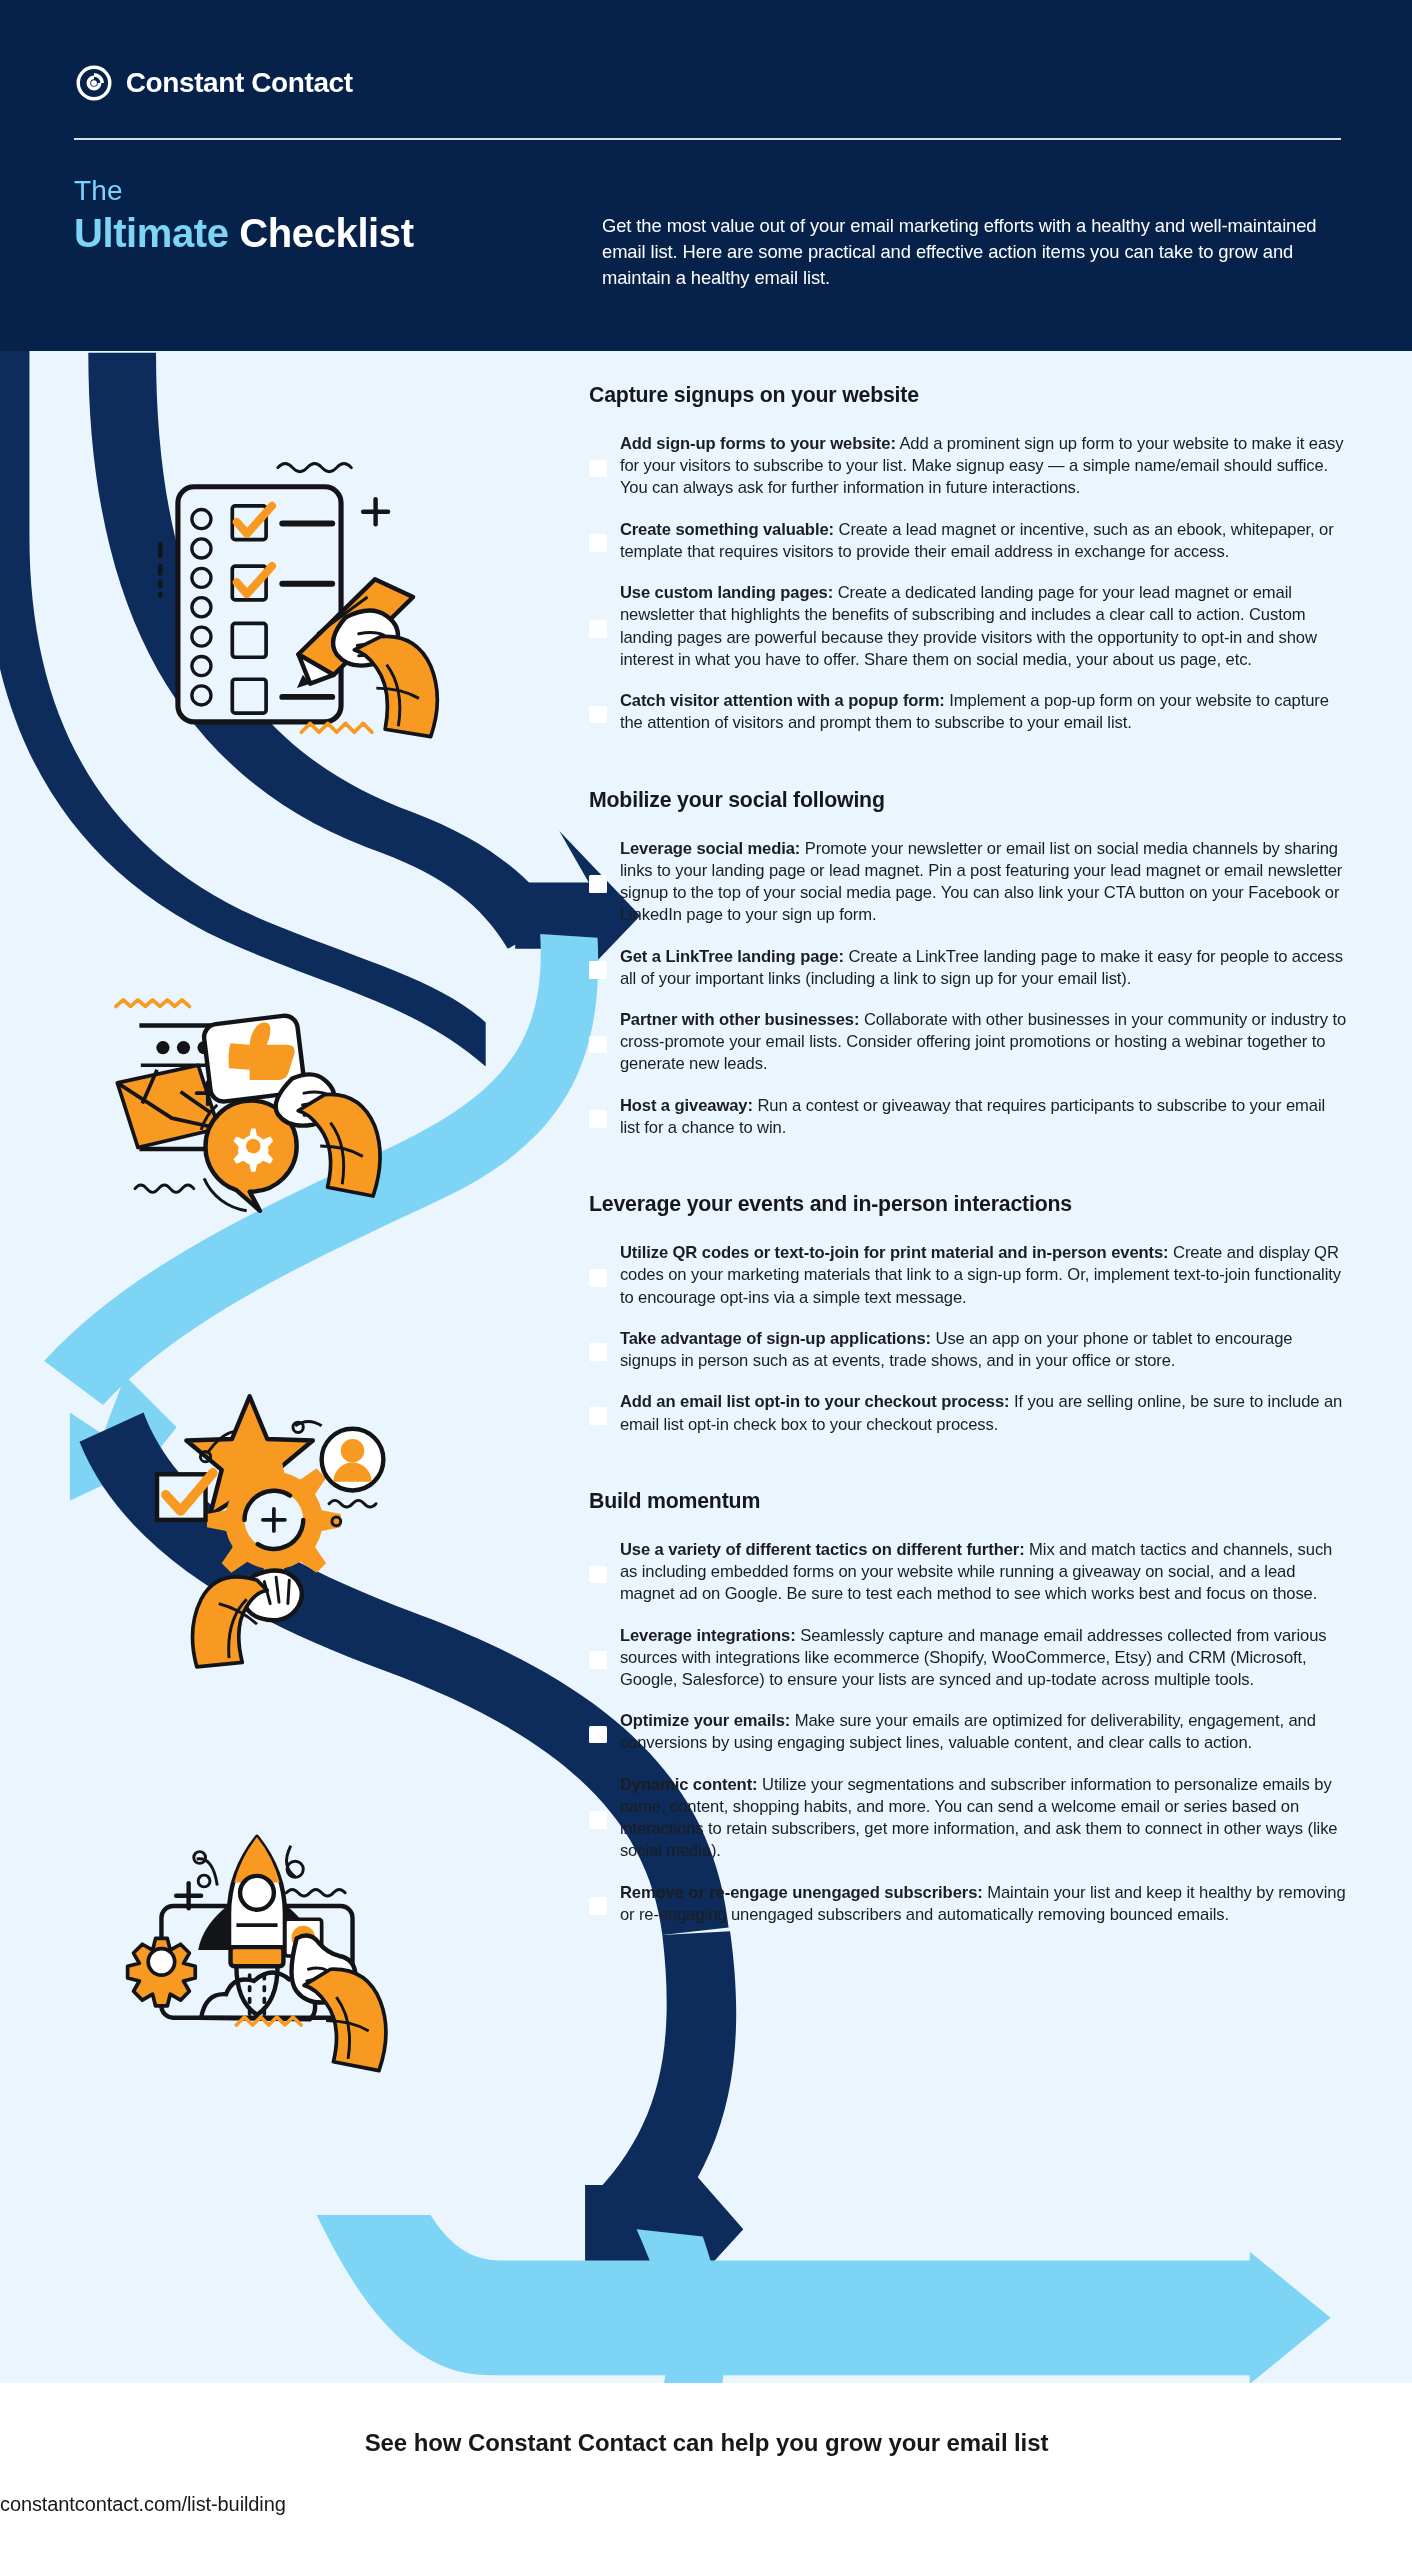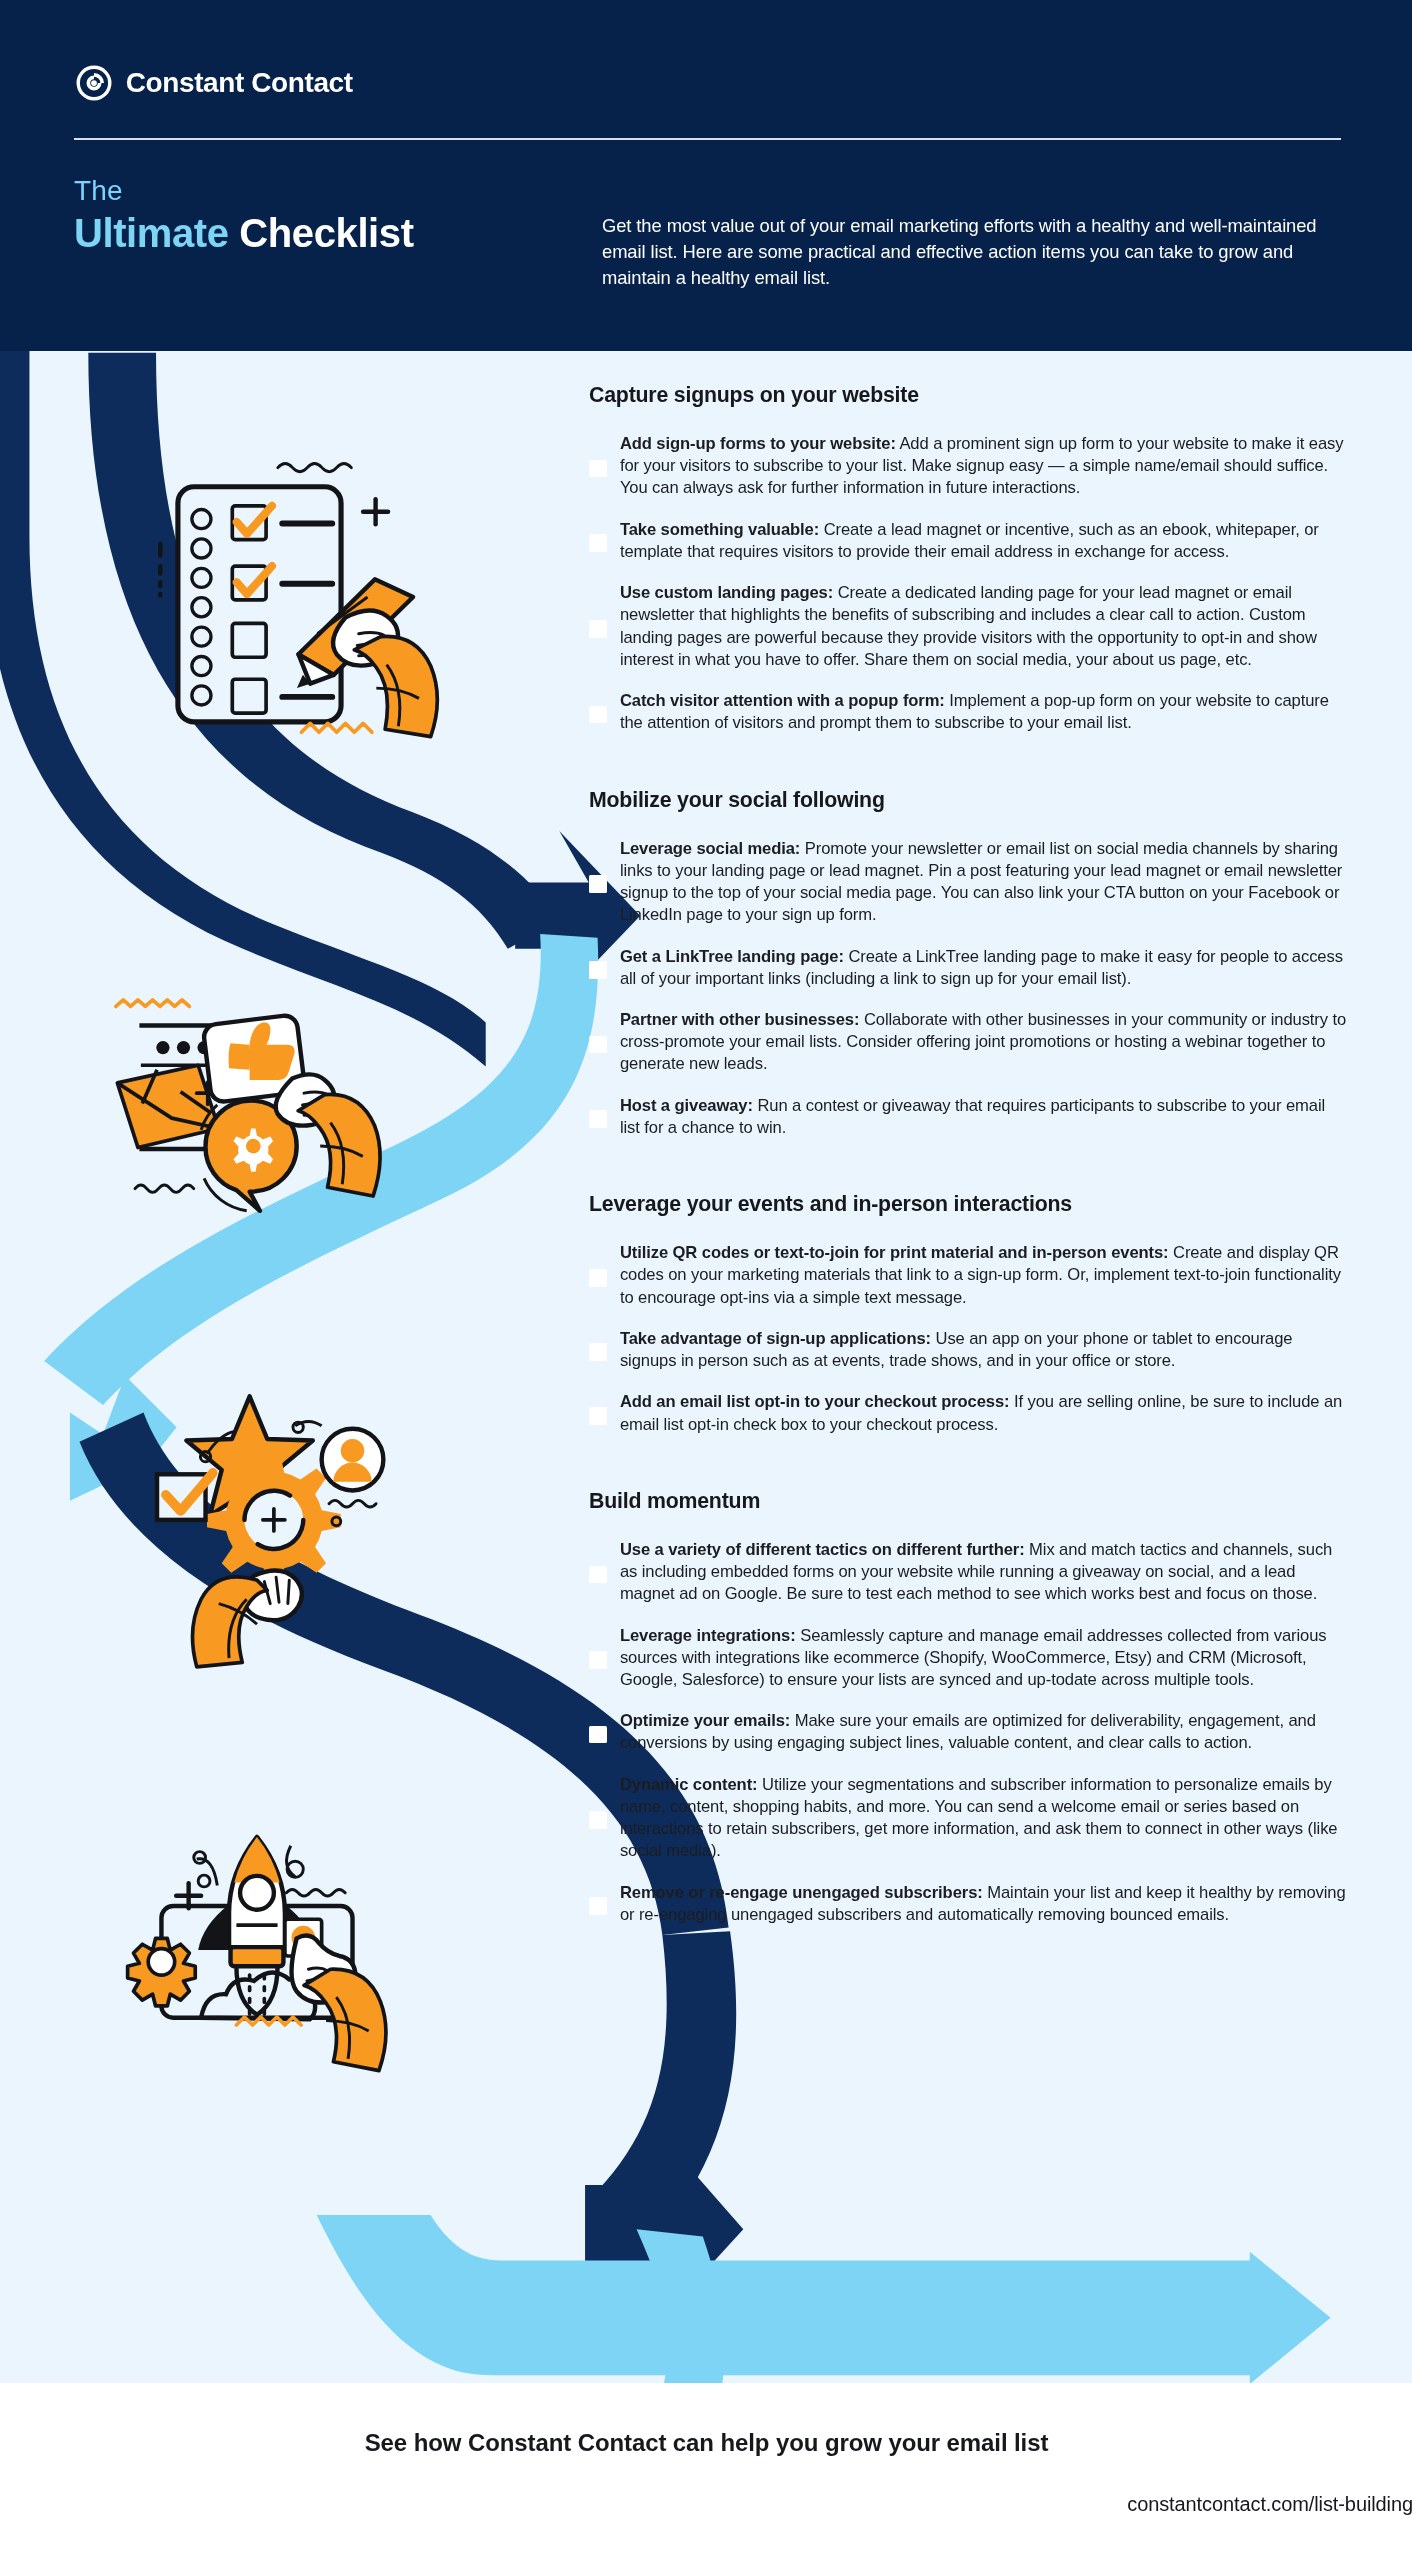--- a/index.html
+++ b/index.html
@@ -159,21 +159,21 @@
     text-align: center;
     font-size: 24px;
     font-weight: bold;
     color: #16181c;
     letter-spacing: -0.1px;
   }
   .footer-url {
     position: absolute;
     left: 0; top: 110px;
     width: 1413px;
-    text-align: right;
+    text-align: left;
     font-size: 20px;
     color: #16181c;
     letter-spacing: -0.1px;
   }
 </style>
 </head>
 <body>
 
 <div class="page">
 
@@ -413,21 +413,21 @@
 
     <div class="section sp-1">
       <div class="section-title">Capture signups on your website</div>
       <ul class="items">
         <li class="item">
           <span class="chk"></span>
           <span class="item-text"><b>Add sign-up forms to your website:</b><span> Add a prominent sign up form to your website to make it easy for your visitors to subscribe to your list. Make signup easy — a simple name/email should suffice. You can always ask for further information in future interactions.</span></span>
         </li>
         <li class="item">
           <span class="chk"></span>
-          <span class="item-text"><b>Take something valuable:</b><span> Create a lead magnet or incentive, such as an ebook, whitepaper, or template that requires visitors to provide their email address in exchange for access.</span></span>
+          <span class="item-text"><b>Create something valuable:</b><span> Create a lead magnet or incentive, such as an ebook, whitepaper, or template that requires visitors to provide their email address in exchange for access.</span></span>
         </li>
         <li class="item">
           <span class="chk"></span>
           <span class="item-text"><b>Use custom landing pages:</b><span> Create a dedicated landing page for your lead magnet or email newsletter that highlights the benefits of subscribing and includes a clear call to action. Custom landing pages are powerful because they provide visitors with the opportunity to opt-in and show interest in what you have to offer.  Share them on social media, your about us page, etc.</span></span>
         </li>
         <li class="item">
           <span class="chk"></span>
           <span class="item-text"><b>Catch visitor attention with a popup form:</b><span> Implement a pop-up form on your website to capture the attention of visitors and prompt them to subscribe to your email list.</span></span>
         </li>
       </ul>

